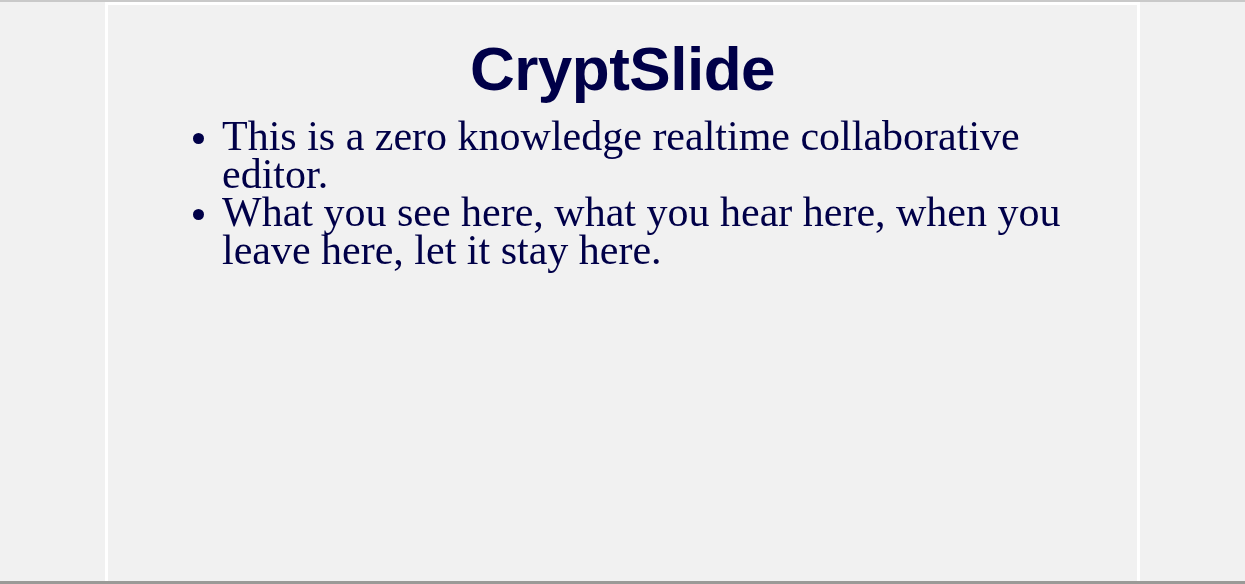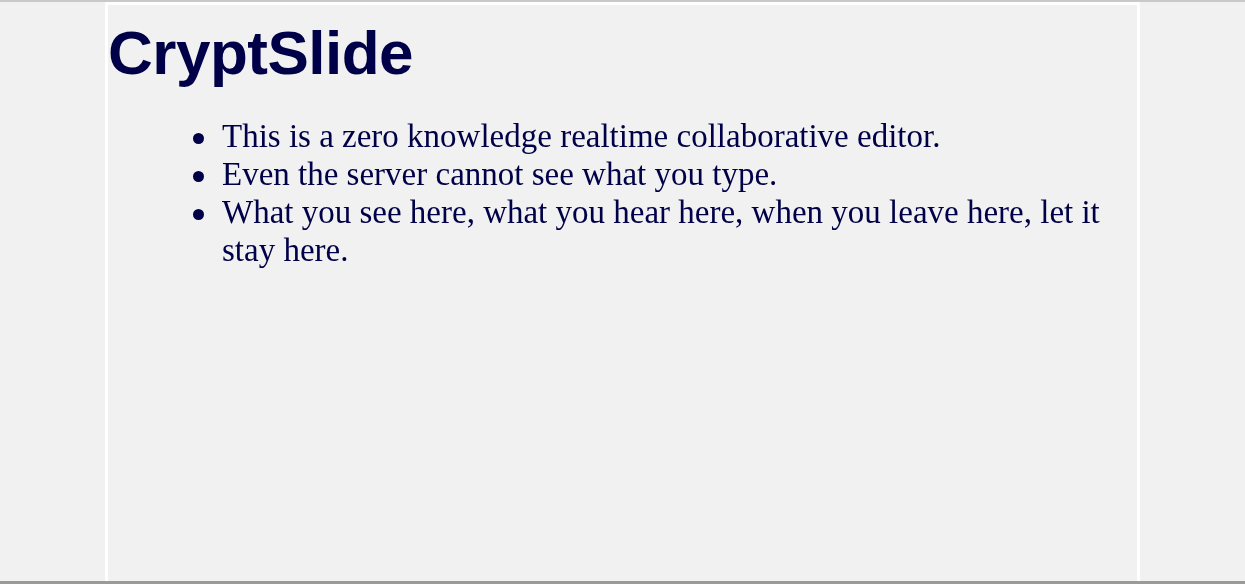--- a/index.html
+++ b/index.html
@@ -53,40 +53,41 @@
     box-sizing: border-box;
   }
 
   
   #slide-title {
     font-family: "Liberation Sans", sans-serif;
     font-weight: bold;
     font-size: 62px;
     line-height: 1.02;
     color: #000048;
+    text-align: center;
     margin: 0;
-    padding-top: 16px;
+    padding-top: 32px;
     letter-spacing: -0.5px;
     white-space: nowrap;
   }
 
   
   #slide-bullets {
     list-style: none;
     margin: 0;
     padding: 0;
     position: absolute;
     left: 44px;
     top: 112px;
     width: 955px;
   }
   #slide-bullets li {
     position: relative;
     font-family: "Liberation Serif", "DejaVu Serif", serif;
-    font-size: 33px;
+    font-size: 42px;
     line-height: 38px;
     color: #000048;
     padding-left: 70px;
     margin: 0;
   }
   #slide-bullets li .bullet-marker {
     position: absolute;
     left: 41px;
     top: 16px;
     width: 11px;
@@ -109,24 +110,20 @@
 
     <h1 id="slide-title">CryptSlide</h1>
 
     <ul id="slide-bullets">
       <li>
         <span class="bullet-marker"></span>
         <span class="bullet-text">This is a zero knowledge realtime collaborative editor.</span>
       </li>
       <li>
         <span class="bullet-marker"></span>
-        <span class="bullet-text">Even the server cannot see what you type.</span>
-      </li>
-      <li>
-        <span class="bullet-marker"></span>
         <span class="bullet-text">What you see here, what you hear here, when you leave here, let it stay here.</span>
       </li>
     </ul>
 
   </div>
 
   <div id="bottom-rule"></div>
 
 </div>
 

